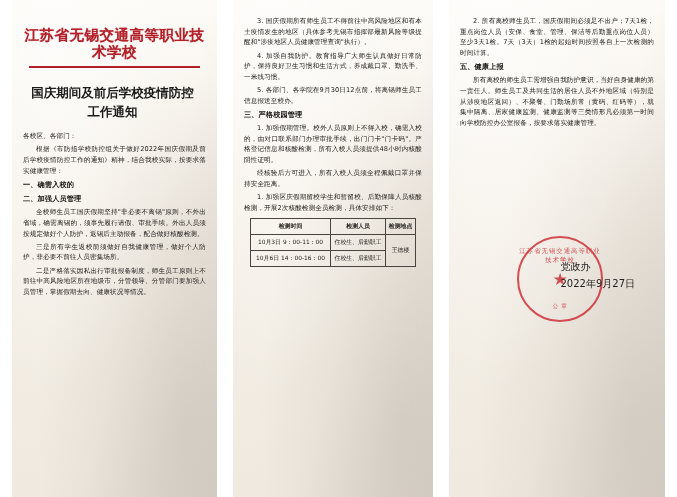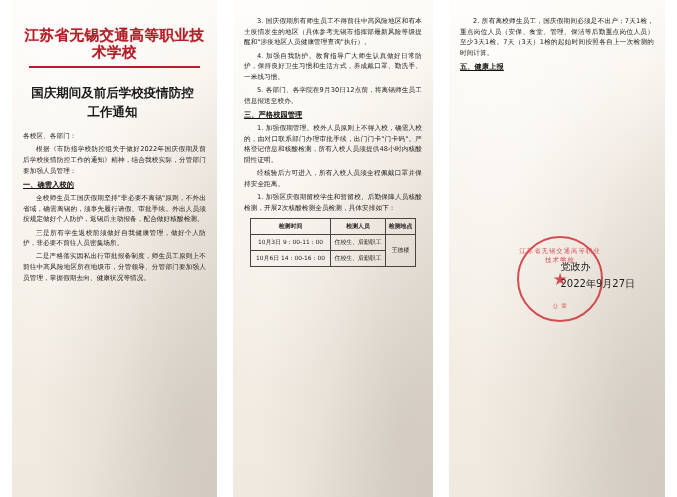--- a/index.html
+++ b/index.html
@@ -64,21 +64,21 @@
   }
   .body-txt{
     font-size:6.6px;
     line-height:1.62;
     color:#23201d;
     text-align:justify;
     letter-spacing:.1px;
     font-family:"DejaVu Sans", sans-serif;
   }
   .body-txt p{margin:0 0 2.5px 0;}
-  .sect{font-weight:bold;font-size:7.2px;margin:5px 0 3px 0;color:#16130f;text-decoration:underline;}
+  .sect{font-weight:bold;font-size:7.2px;margin:5px 0 3px 0;color:#16130f;}
   .indent{text-indent:13px;}
 
   
   .tbl{
     border-collapse:collapse;
     width:93%;
     margin:5px auto 0 auto;
     font-size:5.9px;
     color:#1d1a17;
   }
@@ -126,22 +126,23 @@
 <body>
 
 <div class="scan" id="col1">
   <div class="page"></div>
   <div class="inner">
     <div class="school-title">江苏省无锡交通高等职业技术学校</div>
     <div class="red-rule"></div>
     <div class="doc-title">国庆期间及前后学校疫情防控工作通知</div>
     <div class="body-txt">
       <p>各校区、各部门：</p>
-      <p class="indent">根据《市防指学校防控组关于做好2022年国庆假期及前后学校疫情防控工作的通知》精神，结合我校实际，分管部门要加强人员管理：</p>
+      <p class="indent">根据《市防指学校防控组关于做好2022年国庆假期及前后学校疫情防控工作的通知》精神，结合我校实际，按要求落实健康管理：</p>
       <p class="sect">一、确需入校的</p>
+      <p class="sect">二、加强人员管理</p>
       <p class="indent">全校师生员工国庆假期坚持"非必要不离锡"原则，不外出省域，确需离锡的，须事先履行请假、审批手续。外出人员须按规定做好个人防护，返锡后主动报备，配合做好核酸检测。</p>
       <p class="indent">三是所有学生返校前须做好自我健康管理，做好个人防护，非必要不前往人员密集场所。</p>
       <p class="indent">二是严格落实因私出行审批报备制度，师生员工原则上不前往中高风险地区所在地级市，分管领导、分管部门要加强人员管理，掌握假期去向、健康状况等情况。</p>
     </div>
   </div>
 </div>
 
 <div class="scan" id="col2">
   <div class="page"></div>
   <div class="inner">
@@ -180,20 +181,21 @@
   </div>
 </div>
 
 <div class="scan" id="col3">
   <div class="page"></div>
   <div class="inner">
     <div class="spacer-top"></div>
     <div class="body-txt">
       <p class="indent">2. 所有离校师生员工，国庆假期间必须足不出户；7天1检，重点岗位人员（安保、食堂、管理、保洁等后勤重点岗位人员）至少3天1检。7天（3天）1检的起始时间按照各自上一次检测的时间计算。</p>
       <p class="sect">五、健康上报</p>
+      <p class="indent">所有离校的师生员工需增强自我防护意识，当好自身健康的第一责任人。师生员工及共同生活的居住人员不外地区域（特别是从涉疫地区返回）、不聚餐、门勤场所常（黄码、红码等），就集中隔离、居家健康监测、健康监测等三类情形凡必须第一时间向学校防控办公室报备，按要求落实健康管理。</p>
     </div>
     <div class="stamp">
       <div class="ring-txt">江苏省无锡交通高等职业技术学校</div>
       <div class="star">★</div>
       <div class="ring-bot">公 章</div>
     </div>
     <div class="sign">
       <div>党政办</div>
       <div>2022年9月27日</div>
     </div>

